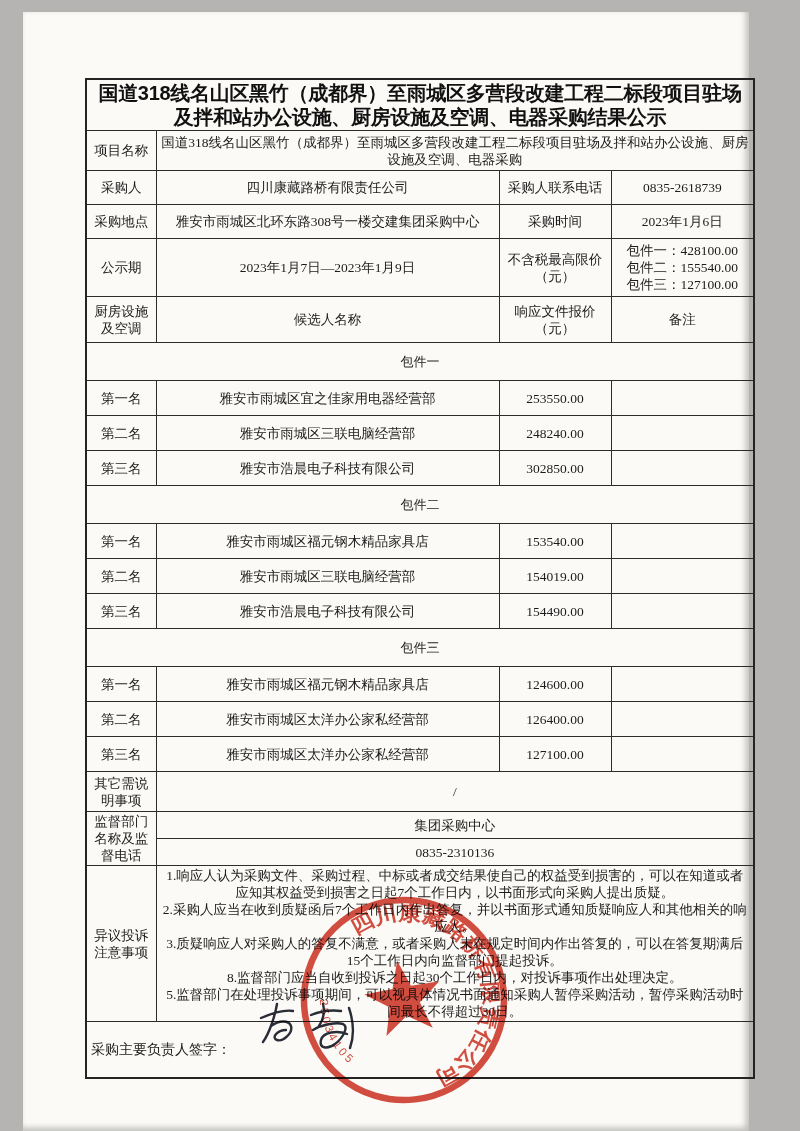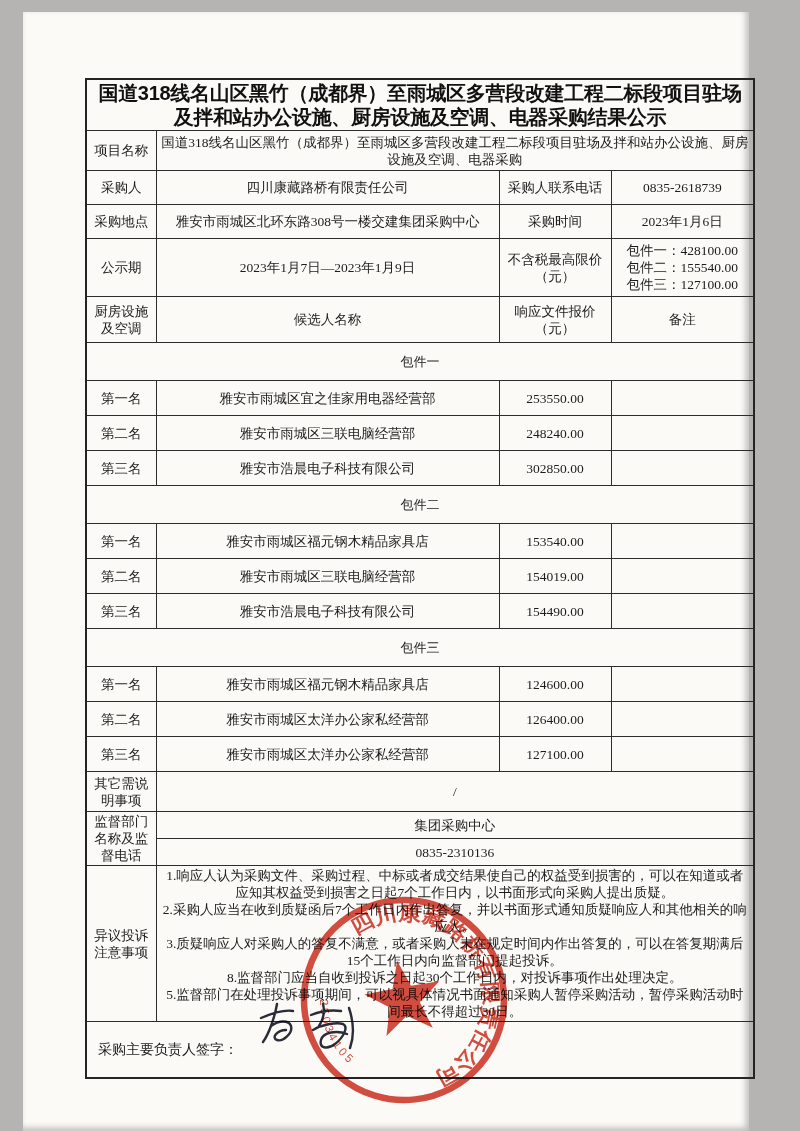--- a/index.html
+++ b/index.html
@@ -40,21 +40,21 @@
   td.lbl{font-size:13px}
   td.limits{text-align:left;padding-left:6px;font-size:13px;line-height:18px;white-space:nowrap}
   tr.r-pkg td{height:19px;font-size:13px;padding:9px}
   tr.r-rank td{height:32px}
   tr.r-other td{height:37px}
   tr.r-sup td{height:24px}
   td.obj{
     text-align:left;vertical-align:middle;
     font-size:13.4px;line-height:18.6px;padding:4px 7px 4px 8px;margin-top:32px;
   }
-  tr.r-sign td{height:53px;text-align:left;padding-left:11px;font-size:14px}
+  tr.r-sign td{height:53px;text-align:left;padding-left:4px;font-size:14px}
   
   .stamp{
     position:absolute;left:271px;top:878px;
     mix-blend-mode:multiply;opacity:.88;
     pointer-events:none;
   }
   .signature{
     position:absolute;left:230px;top:978px;
     mix-blend-mode:multiply;
     pointer-events:none;

